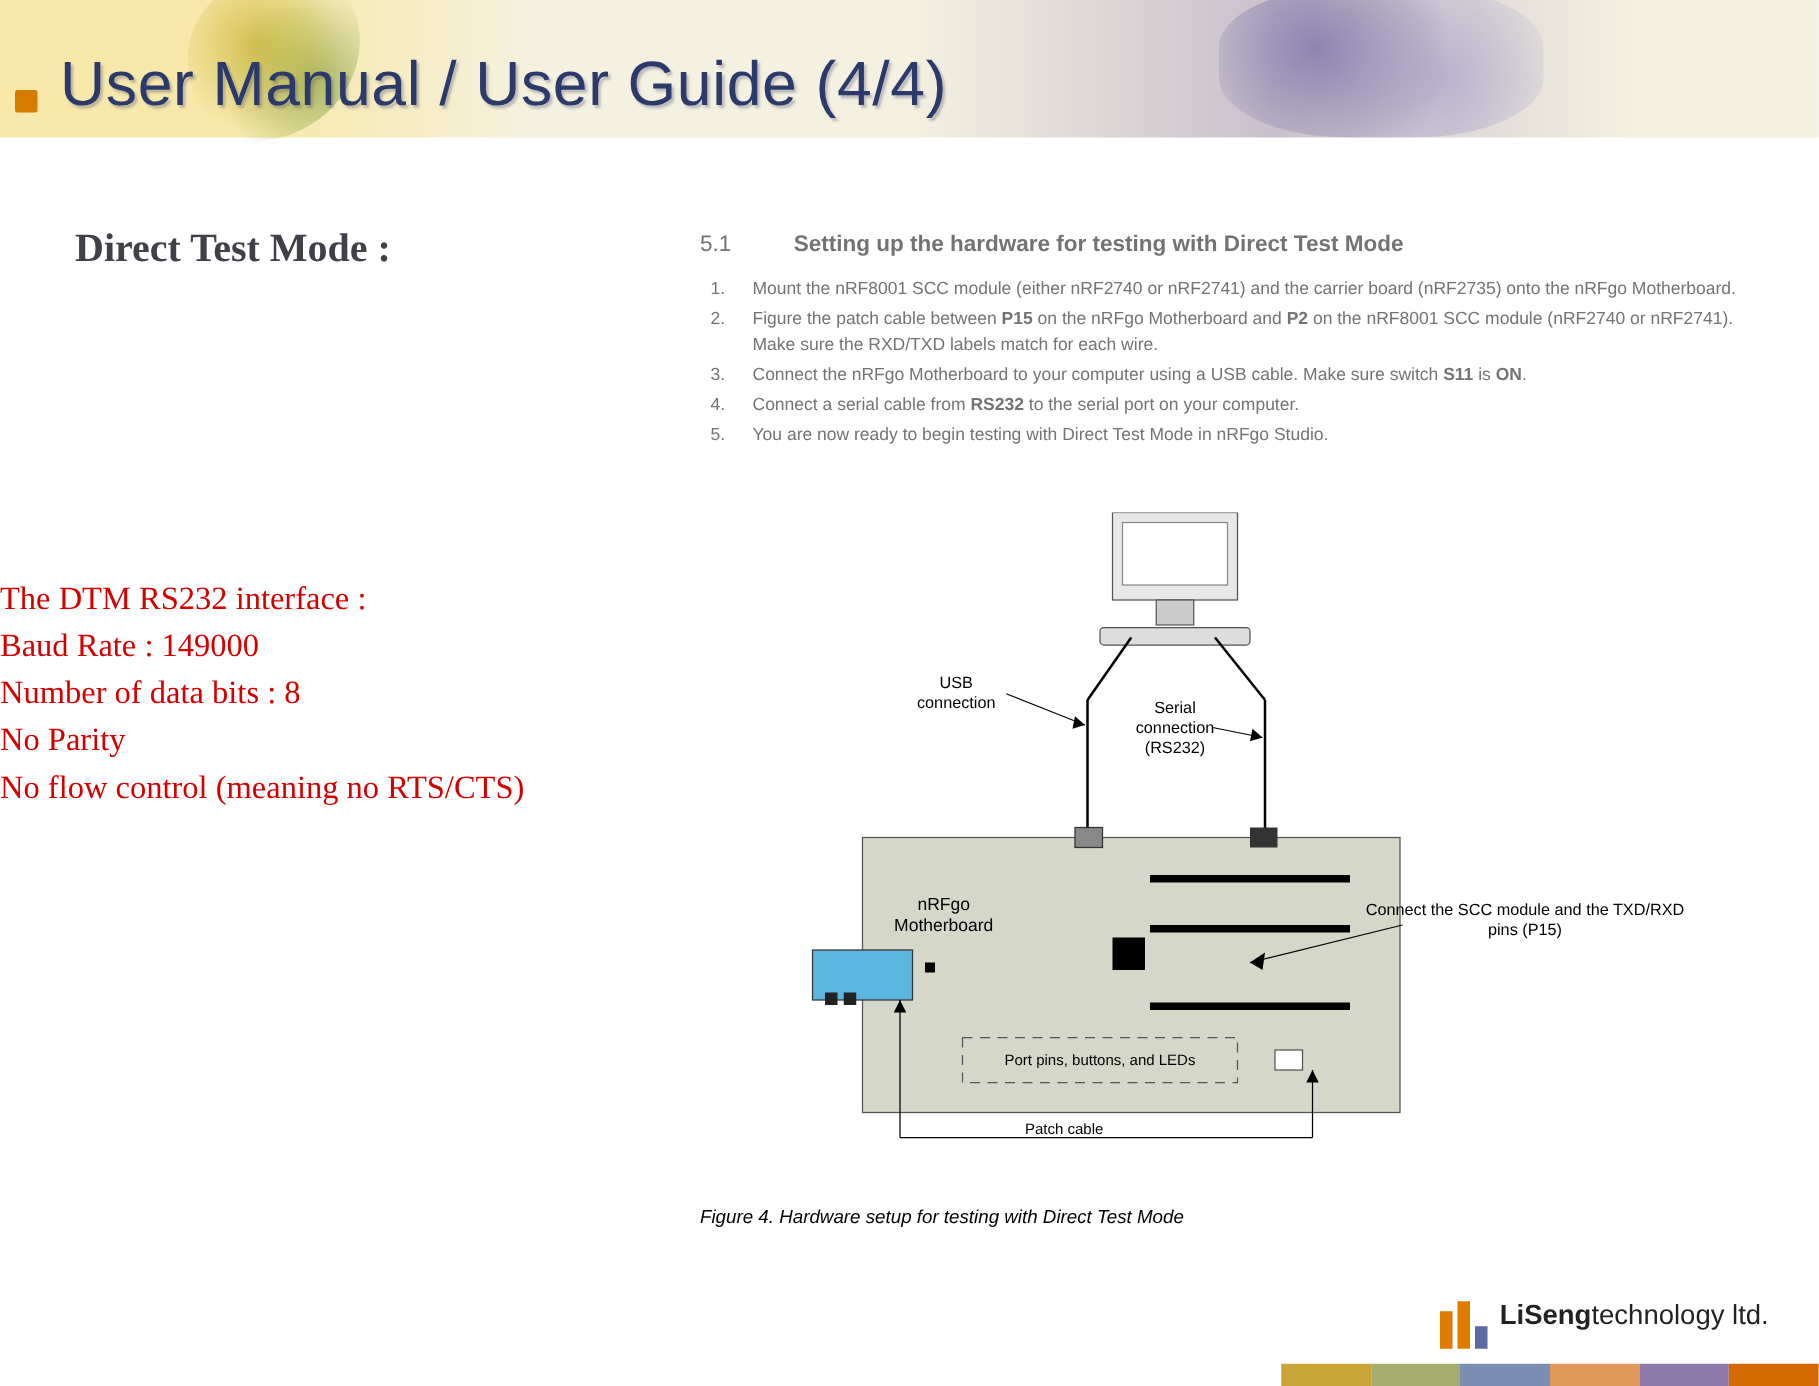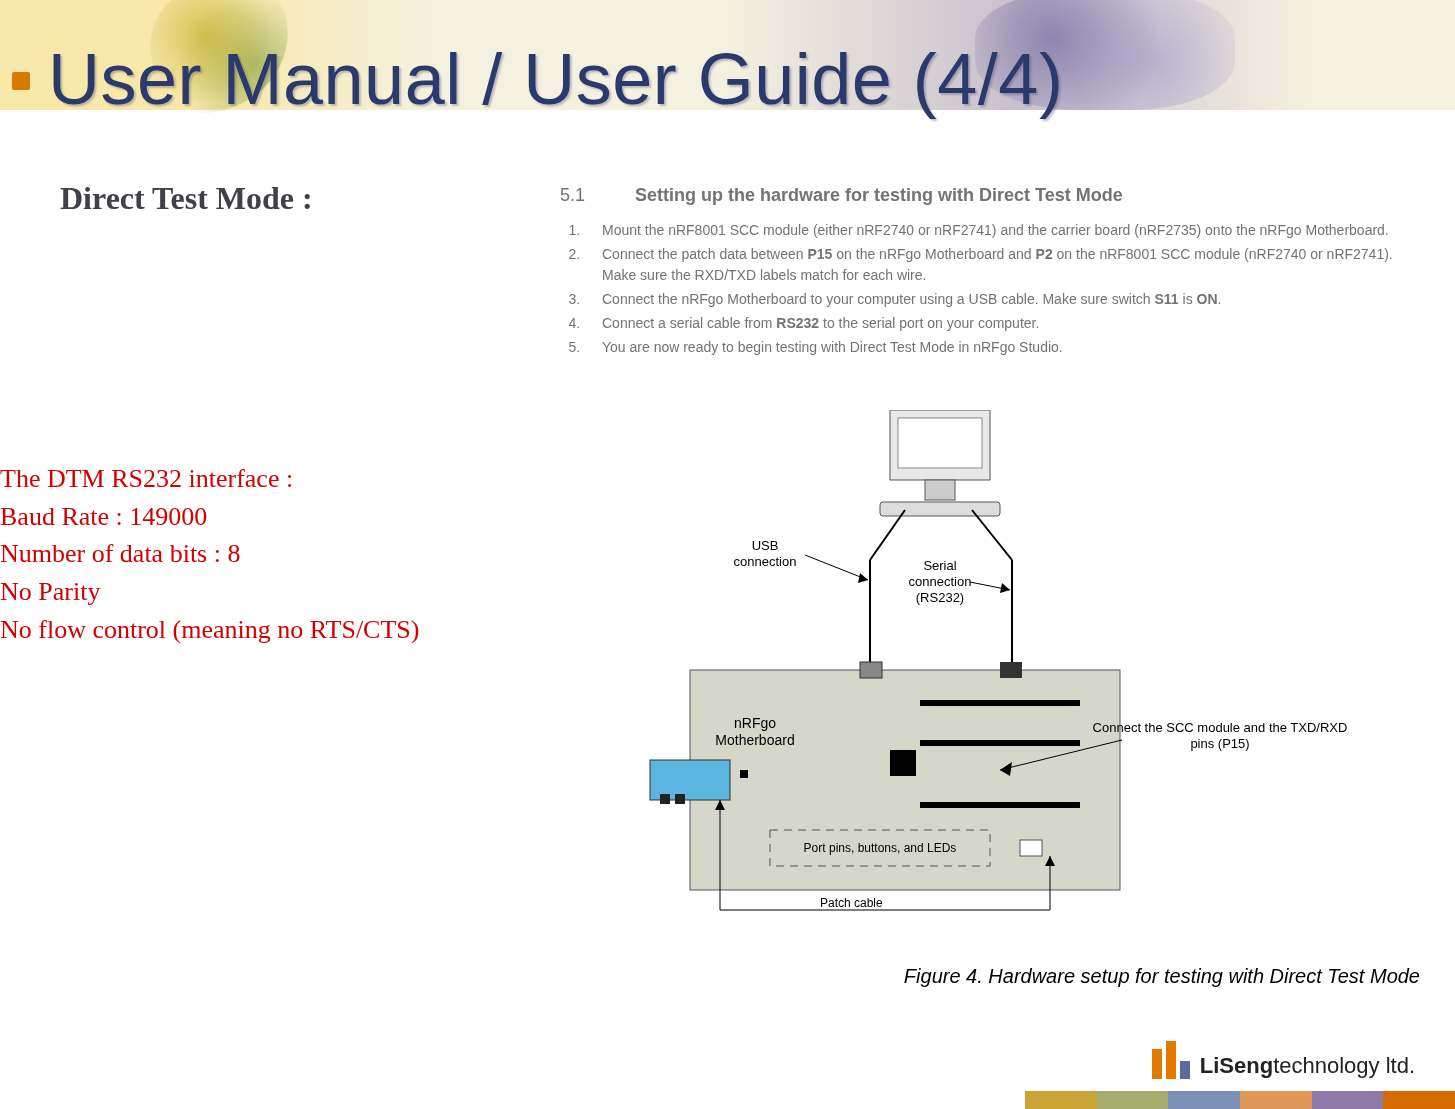--- a/index.html
+++ b/index.html
@@ -12,38 +12,38 @@
       linear-gradient(#f4f1e0,#f4f1e0)}
   .banner::before{content:"";position:absolute;left:150px;top:-20px;width:140px;height:130px;
     background:radial-gradient(circle at 40% 40%,rgba(190,170,30,.6),transparent 60%),
                radial-gradient(circle at 70% 70%,rgba(120,150,50,.6),transparent 55%);
     border-radius:50% 40% 60% 30%;transform:rotate(-10deg)}
   .banner::after{content:"";position:absolute;right:220px;top:-10px;width:260px;height:120px;
     background:radial-gradient(circle at 30% 40%,rgba(90,80,150,.55),transparent 55%),
                radial-gradient(circle at 70% 60%,rgba(150,140,200,.5),transparent 55%);
     border-radius:40%}
   .bullet{position:absolute;left:12px;top:72px;width:18px;height:18px;background:#d47b00;border-radius:2px}
-  .title{position:absolute;left:48px;top:38px;font-size:72px;color:#2b3a6b;font-family:Verdana,Geneva,sans-serif;
+  .title{position:absolute;left:48px;top:38px;font-size:50px;color:#2b3a6b;font-family:Verdana,Geneva,sans-serif;
     text-shadow:2px 2px 2px rgba(80,80,120,.35);letter-spacing:.5px}
   .subtitle{position:absolute;left:60px;top:180px;font-size:32px;font-weight:bold;color:#404048;font-family:"Times New Roman",serif}
   .dtm-block{position:absolute;left:0;top:460px;font-size:26px;font-weight:normal;color:#d40000;
     font-family:"Times New Roman",serif;line-height:1.45}
   .doc-right{position:absolute;left:560px;top:185px;width:860px;font-family:Arial,Helvetica,sans-serif;color:#737373}
   .sec-head{font-size:18px;font-weight:bold;margin-bottom:14px}
   .sec-head .num{display:inline-block;width:70px;font-weight:normal}
   ol.steps{margin:0 0 0 24px;padding:0;font-size:14px;line-height:1.45}
   ol.steps li{margin-bottom:4px;padding-left:18px}
   .bold{font-weight:bold}
   
   .diagram{position:absolute;left:620px;top:410px;width:760px;height:520px}
   .diagram svg{width:100%;height:100%}
-  .fig-caption{position:absolute;left:560px;top:965px;width:860px;text-align:right;
-    font-family:Arial,sans-serif;font-style:italic;font-size:20px}
+  .fig-caption{position:absolute;left:560px;top:965px;width:860px;text-align:left;
+    font-family:Arial,sans-serif;font-style:italic;font-size:15px}
   
-  .footer-logo{position:absolute;right:40px;bottom:30px;display:flex;align-items:flex-end;
+  .footer-logo{position:absolute;right:40px;bottom:30px;display:flex;align-items:flex-start;
     font-family:Arial,sans-serif;font-size:22px;color:#222}
   .logo-bars{display:inline-flex;gap:4px;margin-right:10px;align-items:flex-end;height:40px}
   .logo-bars span{display:block;width:10px;background:#e07b00}
   .logo-bars span:nth-child(1){height:30px}
   .logo-bars span:nth-child(2){height:38px}
   .logo-bars span:nth-child(3){height:18px;background:#5b6aa0}
   .stripe{position:absolute;right:0;bottom:0;height:18px;width:430px;display:flex}
   .stripe span{flex:1}
   .stripe span:nth-child(1){background:#c9a437}
   .stripe span:nth-child(2){background:#a4ad6e}
@@ -75,21 +75,21 @@
   </div>
 
   <div class="doc-right">
     <div class="sec-head">
       <span class="num">5.1</span>
       <span>Setting up the hardware for testing with Direct Test Mode</span>
     </div>
     <ol class="steps">
       <li><span>Mount the nRF8001 SCC module (either nRF2740 or nRF2741) and the carrier board (nRF2735) onto the nRFgo Motherboard.</span></li>
       <li>
-        <span>Connect the patch data between </span><span class="bold">P15</span><span> on the nRFgo Motherboard and </span><span class="bold">P2</span><span> on the nRF8001 SCC module (nRF2740 or nRF2741). Make sure the RXD/TXD labels match for each wire.</span>
+        <span>Figure the patch cable between </span><span class="bold">P15</span><span> on the nRFgo Motherboard and </span><span class="bold">P2</span><span> on the nRF8001 SCC module (nRF2740 or nRF2741). Make sure the RXD/TXD labels match for each wire.</span>
       </li>
       <li>
         <span>Connect the nRFgo Motherboard to your computer using a USB cable. Make sure switch </span><span class="bold">S11</span><span> is </span><span class="bold">ON</span><span>.</span>
       </li>
       <li>
         <span>Connect a serial cable from </span><span class="bold">RS232</span><span> to the serial port on your computer.</span>
       </li>
       <li><span>You are now ready to begin testing with Direct Test Mode in nRFgo Studio.</span></li>
     </ol>
   </div>

